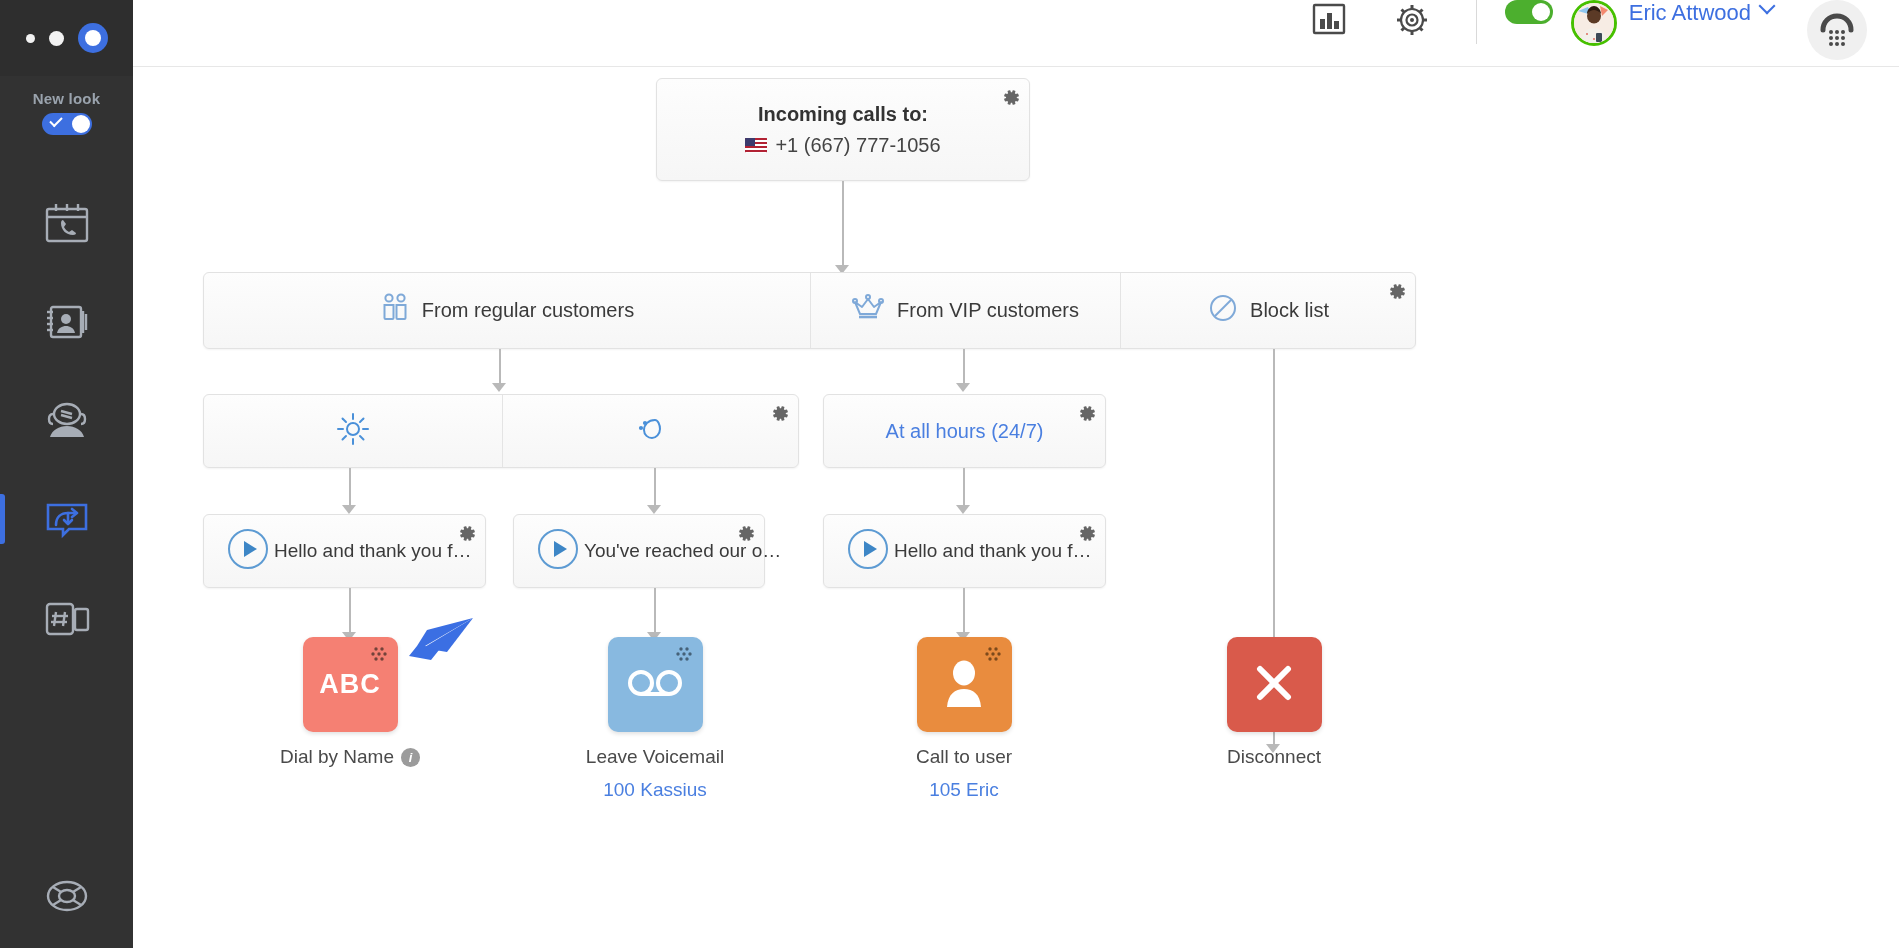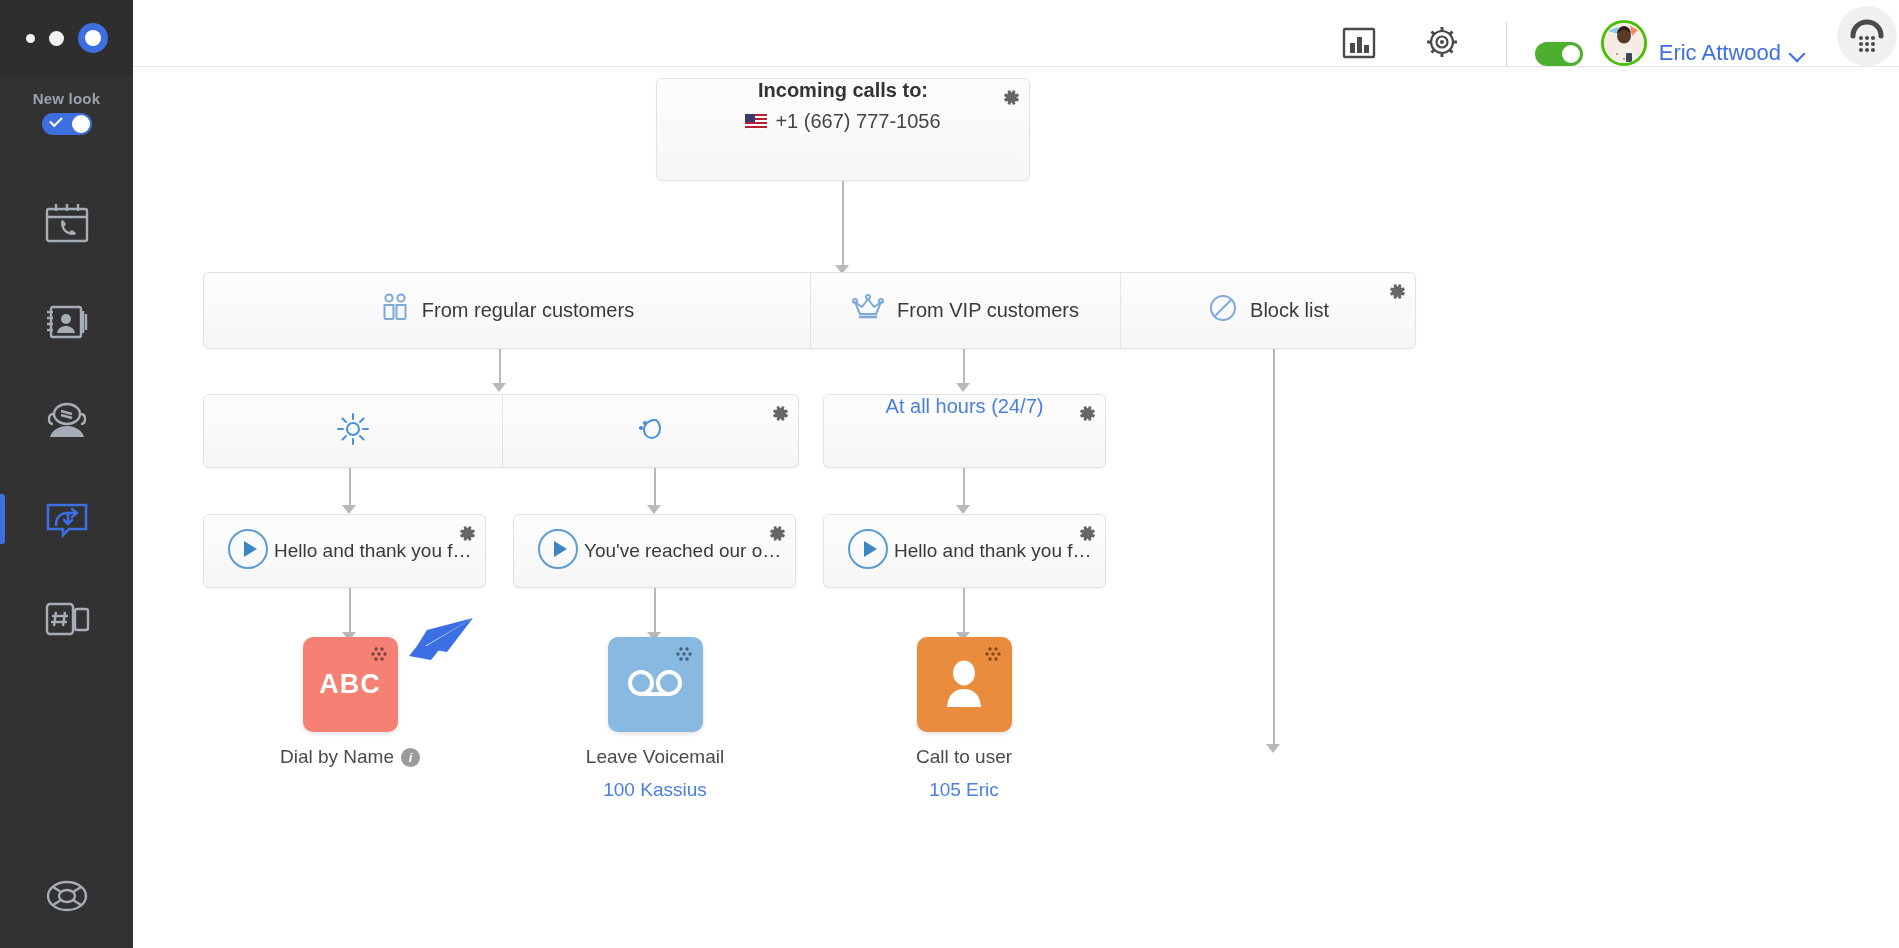--- a/index.html
+++ b/index.html
@@ -61,22 +61,22 @@
     width: 5px; height: 50px; background: #3d6fe0; border-radius: 0 3px 3px 0;
   }
   .sb-item svg { display: block; }
   .sb-bottom { position: absolute; left: 0; bottom: 28px; width: 133px;
     display: flex; align-items: center; justify-content: center; }
 
   
   .header {
     position: absolute; left: 133px; top: 0; right: 0; height: 66px;
     background: #ffffff;
-    display: flex; align-items: flex-end; justify-content: flex-end;
-    padding-right: 2px;
+    display: flex; align-items: flex-start; justify-content: flex-end;
+    padding-right: 32px;
   }
   .hdr-icon { margin-right: 44px; cursor: pointer; display: block; }
   .hdr-sep { width: 1px; height: 44px; background: #d9d9d9; margin-right: 28px; }
   .hdr-toggle {
     width: 48px; height: 24px; border-radius: 12px; background: #4caf2e;
     position: relative; margin-right: 18px; cursor: pointer;
   }
   .hdr-toggle::after {
     content: ""; position: absolute; right: 3px; top: 3px;
     width: 18px; height: 18px; border-radius: 50%; background: #fff;
@@ -114,21 +114,21 @@
     position: absolute;
     background: linear-gradient(180deg,#fdfdfd 0%,#f6f6f6 100%);
     border: 1px solid #e2e2e2; border-radius: 6px;
     box-shadow: 0 1px 2px rgba(0,0,0,.05);
   }
   .gear {
     position: absolute; right: 8px; top: 7px; cursor: pointer;
   }
   .node-center {
     height: 100%; display: flex; flex-direction: column;
-    align-items: center; 
+    align-items: center; justify-content: center;
   }
   .node-title { font-size: 20px; font-weight: bold; color: #333; }
   .node-phone { font-size: 20px; color: #444; display: flex; align-items: center; gap: 8px; margin-top: 8px;}
   .flag {
     width: 22px; height: 15px; display: inline-block; position: relative;
     background: #b22234; border-radius: 1px; overflow: hidden;
   }
   .flag i {
     position: absolute; left: 0; top: 0; width: 10px; height: 8px; background: #3c3b6e;
   }
@@ -512,21 +512,21 @@
         <span>
           <svg width="44" height="44" viewBox="0 0 44 44" fill="none">
             <circle cx="22" cy="22" r="19" stroke="#5d9bd3" stroke-width="2"></circle>
             <path d="M18 14l13 8-13 8z" fill="#3d86c6"></path>
           </svg>
         </span>
         <span class="audio-label">Hello and thank you f…</span>
       </div>
     </div>
 
-    <div class="node" style="left:380px; top:447px; width:283px; height:74px;">
+    <div class="node" style="left:380px; top:447px; width:252px; height:74px;">
       <span class="gear">
         <svg width="22" height="22" viewBox="0 0 22 22" fill="#666">
           <path d="M11 7.2a3.8 3.8 0 100 7.6 3.8 3.8 0 000-7.6zm0 6a2.2 2.2 0 110-4.4 2.2 2.2 0 010 4.4z"></path>
           <path d="M19.4 12.6l-1.6-.5a7 7 0 000-1.2l1.6-.5a.6.6 0 00.4-.8l-.6-1.6a.6.6 0 00-.8-.4l-1.6.5a7 7 0 00-.9-.9l.5-1.6a.6.6 0 00-.4-.8l-1.6-.6a.6.6 0 00-.8.4l-.5 1.6a7 7 0 00-1.2 0l-.5-1.6a.6.6 0 00-.8-.4l-1.6.6a.6.6 0 00-.4.8l.5 1.6a7 7 0 00-.9.9l-1.6-.5a.6.6 0 00-.8.4l-.6 1.6a.6.6 0 00.4.8l1.6.5a7 7 0 000 1.2l-1.6.5a.6.6 0 00-.4.8l.6 1.6a.6.6 0 00.8.4l1.6-.5a7 7 0 00.9.9l-.5 1.6a.6.6 0 00.4.8l1.6.6a.6.6 0 00.8-.4l.5-1.6a7 7 0 001.2 0l.5 1.6a.6.6 0 00.8.4l1.6-.6a.6.6 0 00.4-.8l-.5-1.6a7 7 0 00.9-.9l1.6.5a.6.6 0 00.8-.4l.6-1.6a.6.6 0 00-.4-.8z"></path>
         </svg>
       </span>
       <div class="audio-node">
         <span>
           <svg width="44" height="44" viewBox="0 0 44 44" fill="none">
             <circle cx="22" cy="22" r="19" stroke="#5d9bd3" stroke-width="2"></circle>
@@ -632,20 +632,34 @@
               <circle cx="13" cy="14" r="1.7"></circle>
           </svg>
         </span>
       </div>
       <div class="tile-name">
         <span>Call to user</span>
       </div>
       <div class="tile-sub">105 Eric</div>
     </div>
 
+    <div class="tile-wrap" style="left:1041px; top:570px;">
+      <div class="tile tile-dis">
+        <span>
+          <svg width="46" height="46" viewBox="0 0 46 46" fill="none" stroke="#fff" stroke-width="6" stroke-linecap="round">
+            <line x1="9" y1="9" x2="37" y2="37"></line>
+              <line x1="37" y1="9" x2="9" y2="37"></line>
+          </svg>
+        </span>
+      </div>
+      <div class="tile-name">
+        <span>Disconnect</span>
+      </div>
+      
+    </div>
 
     <div class="cursor-arrow" style="left:262px; top:545px;">
       <svg width="80" height="50" viewBox="0 0 80 50">
         <path d="M78 6 L30 34 L44 38 L36 48 L14 44 L22 34 L32 18 Z" fill="#3b6fe3"></path>
         <path d="M78 6 L28 36 L52 40 Z" fill="#3b6fe3"></path>
       </svg>
     </div>
 
   </div>
 </div>

